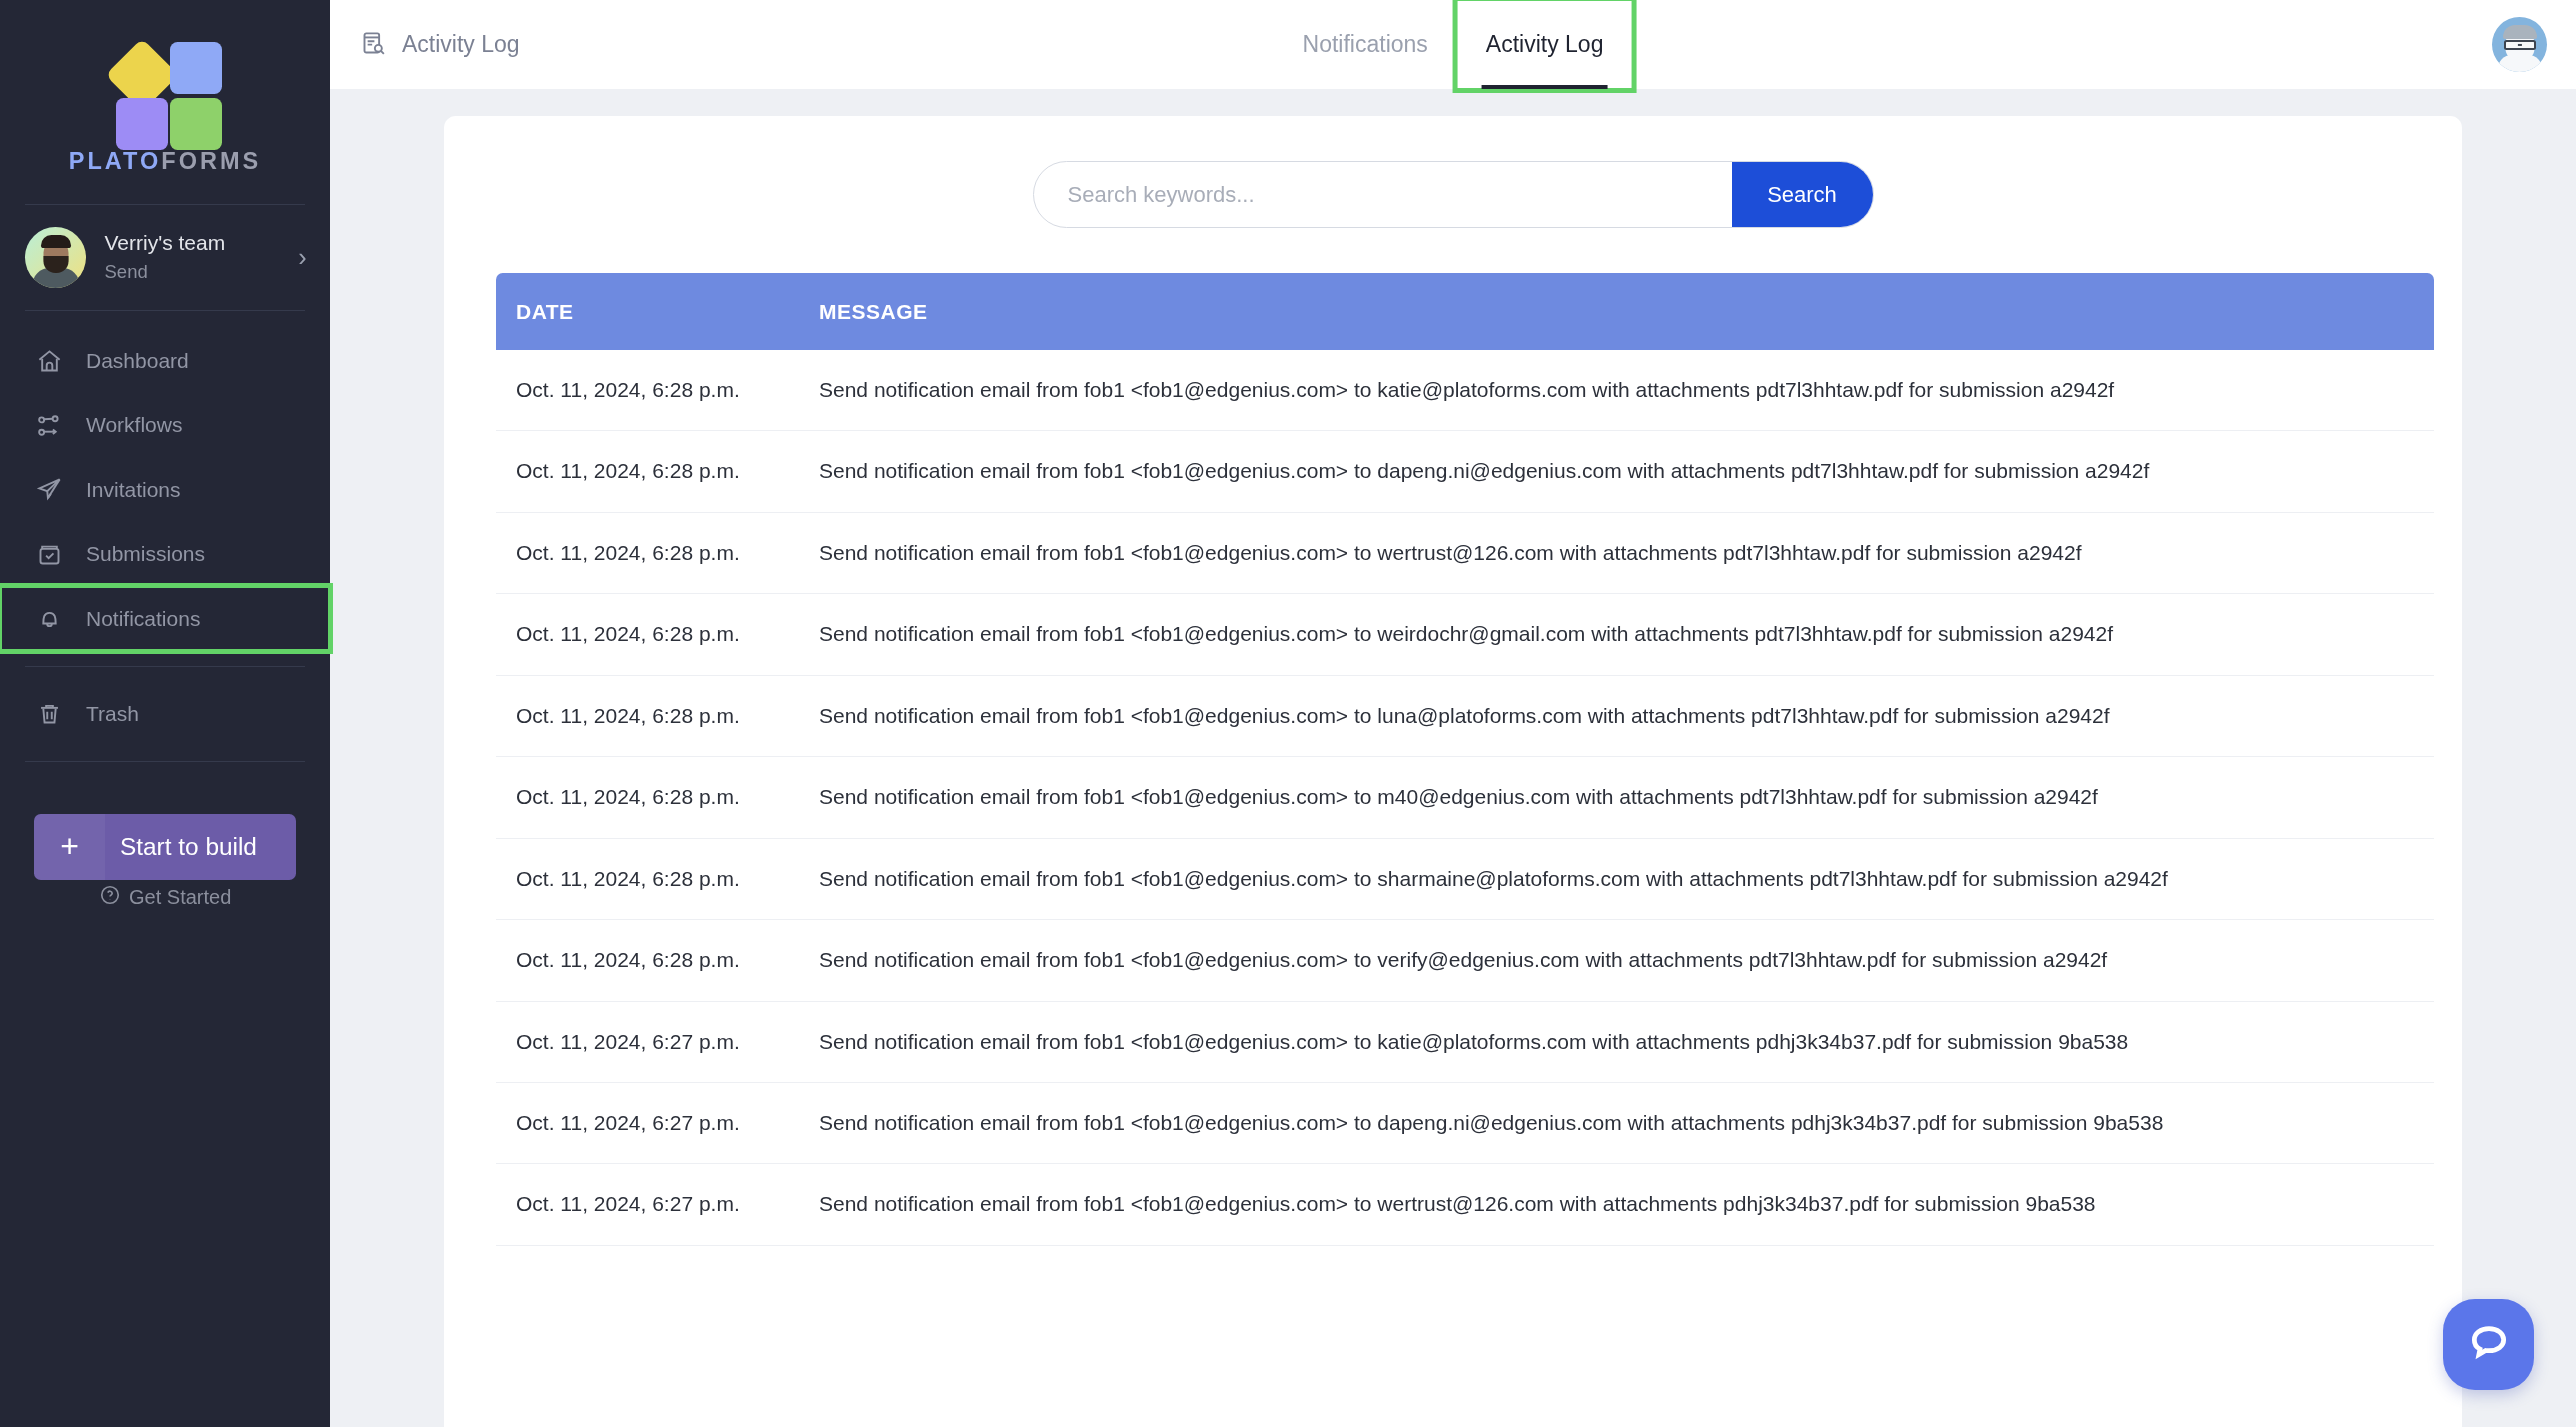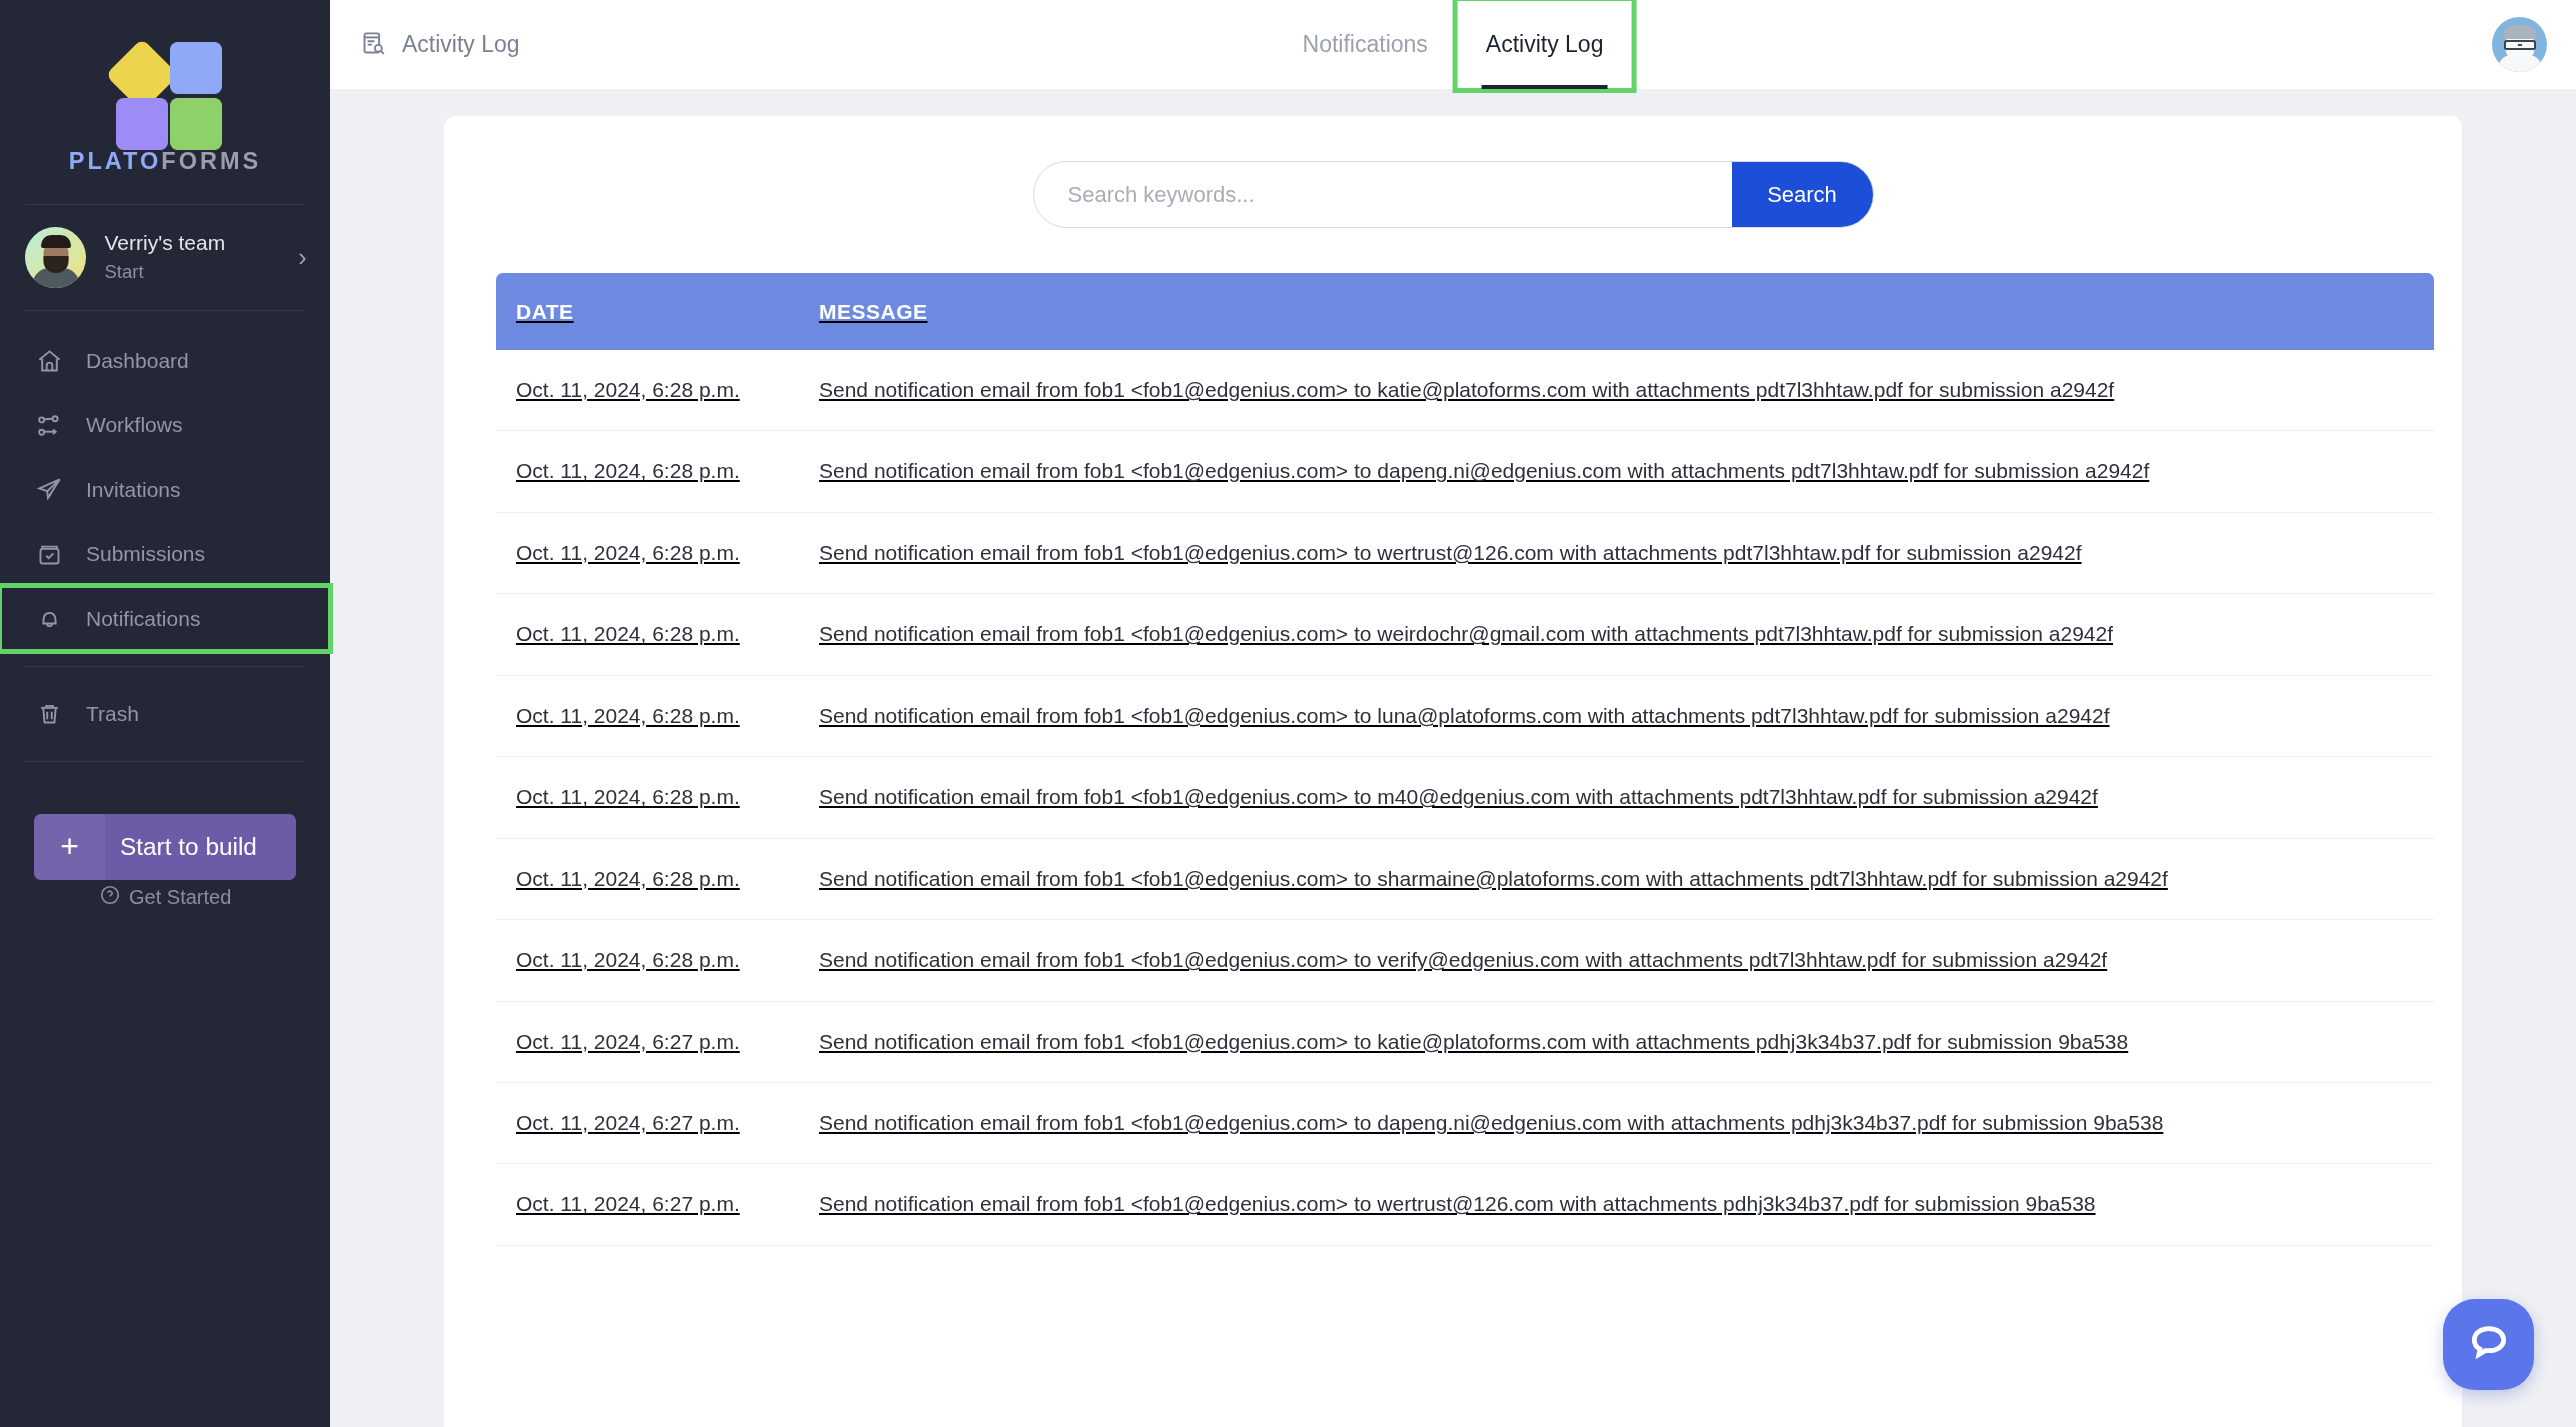--- a/index.html
+++ b/index.html
@@ -146,21 +146,21 @@
     flex: 1; border: none; outline: none; padding: 0 34px;
     font-size: 22px; color: #30343f; font-family: "Liberation Sans", sans-serif;
     background: transparent;
   }
   .search-input::placeholder { color: #a8adb8; }
   .search-btn {
     width: 141px; background: #1d4ed8; color: #fff; border: none; cursor: pointer;
     font-size: 22px; font-family: "Liberation Sans", sans-serif;
   }
 
-  .table-wrap { padding: 45px 28px 0 52px; text-decoration: underline; }
+  .table-wrap { padding: 45px 28px 0 52px; }
   table.log { width: 100%; border-collapse: collapse; table-layout: fixed; }
   table.log thead th {
     background: #6e8ae0; color: #fff; font-size: 21px; font-weight: 700;
     letter-spacing: 0.5px; text-align: left; padding: 23.5px 0 23.5px 20px; height: 77px;
   }
   table.log thead th:first-child { border-radius: 6.7px 0 0 0; width: 303px; }
   table.log thead th:nth-child(2) { border-radius: 0 6.7px 0 0; }
   table.log tbody td {
     border-bottom: 0.8px solid #edeff3; padding: 25px 20px;
     font-size: 21px; color: #2c303a; vertical-align: top; line-height: 1.45;
@@ -199,21 +199,21 @@
 
     <div class="team-row">
       <div class="avatar-sm">
         <span class="body"></span>
           <span class="head"></span>
           <span class="beard"></span>
           <span class="hair"></span>
       </div>
       <div class="team-txt">
         <div class="team-name">Verriy's team</div>
-        <div class="team-plan">Start</div>
+        <div class="team-plan">Send</div>
       </div>
       <div class="chev">›</div>
     </div>
 
     <div class="divider"></div>
 
     <nav class="nav">
 
       <div class="nav-item">
         <span class="ico">

